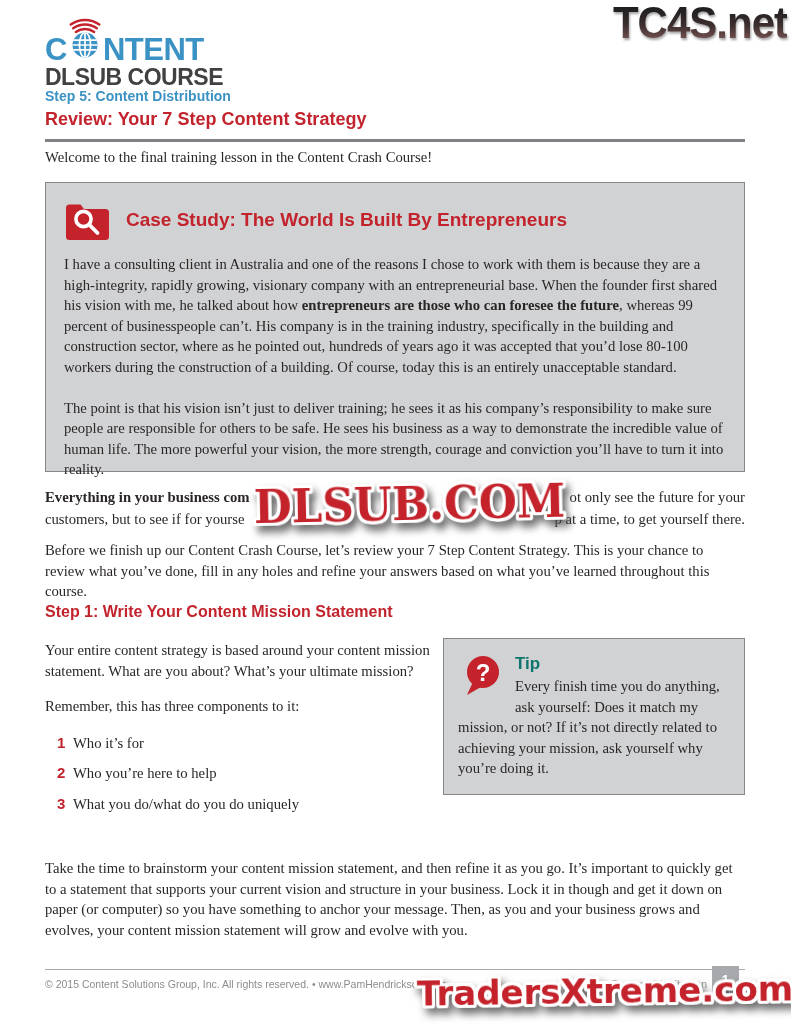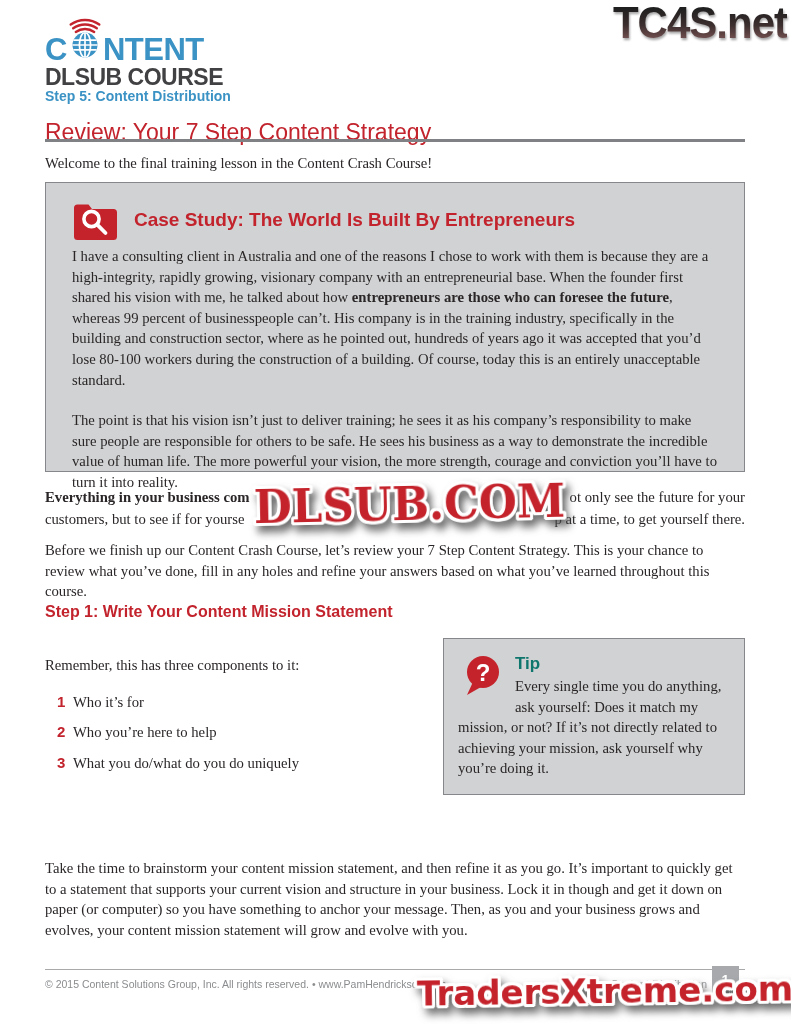--- a/index.html
+++ b/index.html
@@ -33,32 +33,32 @@
     filter:drop-shadow(4px 6px 4px rgba(70,70,70,0.8));
   }
   .dlsub { left:249px; top:481px; font-family:"DejaVu Serif",serif; font-size:45px;
     line-height:1; transform:rotate(-1.2deg) scaleX(0.97) scaleY(1.05); }
   .tradersx { right:-2px; top:974px; font-family:"DejaVu Sans",sans-serif; font-size:34px;
     line-height:1; transform:rotate(-0.8deg); }
   
   .step-label { position:absolute; left:45px; top:88px; font-family:"Liberation Sans",sans-serif;
     font-weight:bold; font-size:14px; color:#3b92c4; }
   .page-title { position:absolute; left:45px; top:109px; font-family:"Liberation Sans",sans-serif;
-    font-weight:normal; font-size:23px; color:#c2232c;margin-top:10px; }
+    font-weight:bold; font-size:18px; color:#c2232c; }
   .title-rule { position:absolute; left:45px; top:139px; width:700px; height:3px; background:#808184; }
   
   .body-text { font-size:14.7px; line-height:20.6px; color:#2a2627; }
-  .intro { position:absolute; left:45px; top:153px; width:700px; }
+  .intro { position:absolute; left:45px; top:147px; width:700px; }
   .gray-box { background:#d1d2d3; border:1px solid #85878a; }
-  .case-box { position:absolute; left:45px; top:182px; width:700px; height:290px; padding:15px 26px; }
+  .case-box { position:absolute; left:45px; top:182px; width:700px; height:290px; padding:15px 18px; }
   .case-head { display:flex; align-items:center; }
   .case-head svg { flex:0 0 auto; }
   .case-heading { font-family:"Liberation Sans",sans-serif; font-weight:bold; font-size:19px;
     color:#c2232c; margin-left:16px; }
-  .case-box p { margin-top:4px; }
+  .case-box p { margin-top:12px; }
   .case-box p + p { margin-top:20px; }
   b.inline-bold { font-weight:bold; }
   .vision { position:absolute; left:45px; top:486px; width:700px; }
   .vision .vline { display:flex; justify-content:space-between; line-height:22px; }
   .review-para { position:absolute; left:45px; top:540px; width:700px; }
   .step1-heading { position:absolute; left:45px; top:603px; font-family:"Liberation Sans",sans-serif;
     font-weight:bold; font-size:16px; color:#c2232c; }
   .left-col { position:absolute; left:45px; top:640px; width:392px; }
   .left-col .p2 { margin-top:15px; }
   .num-list { margin-top:16px; }
@@ -141,20 +141,21 @@
       </div>
   </div>
 
   <div class="stamp dlsub">DLSUB.COM</div>
 
   <div class="review-para body-text">Before we finish up our Content Crash Course, let’s review your 7 Step Content Strategy. This is your chance to review what you’ve done, fill in any holes and refine your answers based on what you’ve learned throughout this course.</div>
 
   <div class="step1-heading">Step 1: Write Your Content Mission Statement</div>
 
   <div class="left-col">
+    <p class="body-text">Your entire content strategy is based around your content mission statement. What are you about? What’s your ultimate mission?</p>
     <p class="body-text p2">Remember, this has three components to it:</p>
     <div class="num-list">
       <div class="num-row">
         <span class="num">1</span>
         <span class="body-text">Who it’s for</span>
       </div>
       <div class="num-row">
         <span class="num">2</span>
         <span class="body-text">Who you’re here to help</span>
       </div>
@@ -165,21 +166,21 @@
     </div>
   </div>
 
   <div class="tip-box gray-box">
     <svg width="46" height="46" viewBox="0 0 46 46">
       <circle cx="23" cy="20" r="16" fill="#c5232c"></circle>
       <path d="M12.5 31 L7 43 L21 35 Z" fill="#c5232c"></path>
       <text x="23" y="28.5" text-anchor="middle" font-family="Liberation Sans, sans-serif" font-size="24" font-weight="bold" fill="#ffffff">?</text>
     </svg>
     <div class="tip-heading">Tip</div>
-    <div class="body-text">Every single time you do anything, ask yourself: Does it match my mission, or not? If it’s not directly related to achieving your mission, ask yourself why you’re doing it.</div>
+    <div class="body-text">Every finish time you do anything, ask yourself: Does it match my mission, or not? If it’s not directly related to achieving your mission, ask yourself why you’re doing it.</div>
   </div>
 
   <div class="closing body-text">Take the time to brainstorm your content mission statement, and then refine it as you go. It’s important to quickly get to a statement that supports your current vision and structure in your business. Lock it in though and get it down on paper (or computer) so you have something to anchor your message. Then, as you and your business grows and evolves, your content mission statement will grow and evolve with you.</div>
 
   <div class="footer-rule"></div>
   <div class="footer-left">© 2015 Content Solutions Group, Inc. All rights reserved. • www.PamHendrickson.com</div>
   <div class="footer-right">Content Distribution</div>
   <div class="page-num-box">1</div>
 
   <div class="stamp tradersx">TradersXtreme.com</div>

